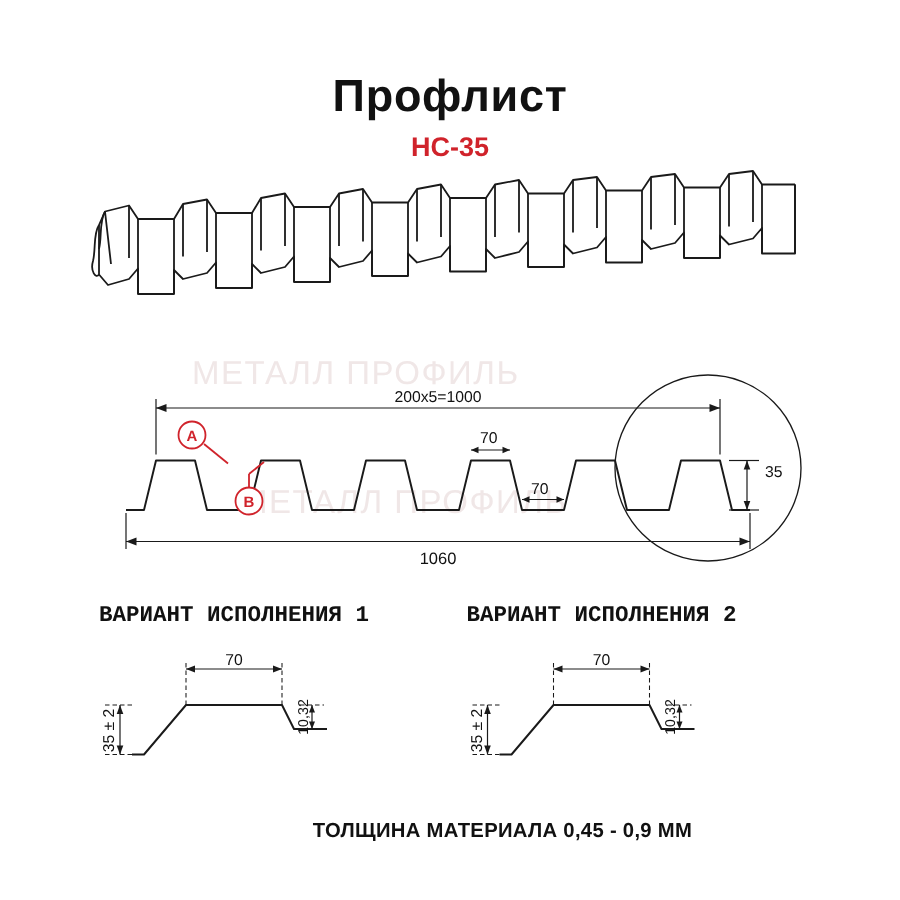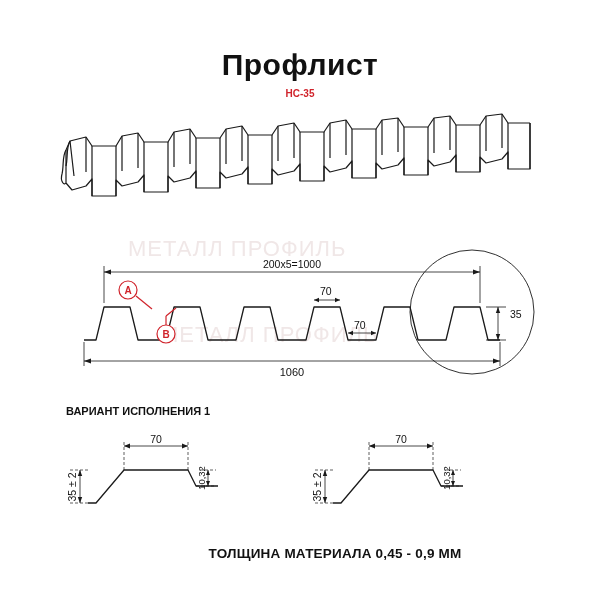--- a/index.html
+++ b/index.html
@@ -30,21 +30,21 @@
     font-weight: bold;
     letter-spacing: 0.5px;
     color: #111;
   }
   .subtitle {
     position: absolute;
     top: 88px;
     left: 0;
     width: 600px;
     text-align: center;
-    font-size: 10px;
+    font-size: 18px;
     font-weight: bold;
     color: #d0232b;
   }
   .svg-layer {
     position: absolute;
     top: 0;
     left: 0;
   }
   .footer-note {
     position: absolute;
@@ -53,24 +53,25 @@
     width: 600px;
     text-align: center;
     font-size: 13.5px;
     font-weight: bold;
     color: #111;
     letter-spacing: 0.2px;
     margin-left: 35px;
   }
   .variant-caption {
     position: absolute;
-    font-size: 11px;
+    font-size: 15px;
     font-weight: bold;
     color: #111;
     line-height: 14px;
+    font-family: Liberation Mono, monospace;
   }
   .variant1-caption { top: 404px; left: 66px; }
   .variant2-caption { top: 404px; left: 311px; }
 
   .wm {
     position: absolute;
     pointer-events: none;
     color: #efe6e6;
     font-weight: normal;
     white-space: nowrap;
@@ -262,16 +263,17 @@
       <text x="401" y="443" text-anchor="middle">70</text>
       <text x="0" y="0" transform="translate(321,487) rotate(-90)" text-anchor="middle">35 ± 2</text>
       <text x="0" y="0" transform="translate(450,478) rotate(-90)" text-anchor="middle" font-size="9.5">10,32</text>
     </g>
   </svg>
 
   <div class="variant-caption variant1-caption">
     <div>ВАРИАНТ ИСПОЛНЕНИЯ 1</div>
   </div>
   <div class="variant-caption variant2-caption">
+    <div>ВАРИАНТ ИСПОЛНЕНИЯ 2</div>
   </div>
 
   <div class="footer-note">ТОЛЩИНА МАТЕРИАЛА 0,45 - 0,9 ММ</div>
 </div>
 
 </body></html>

